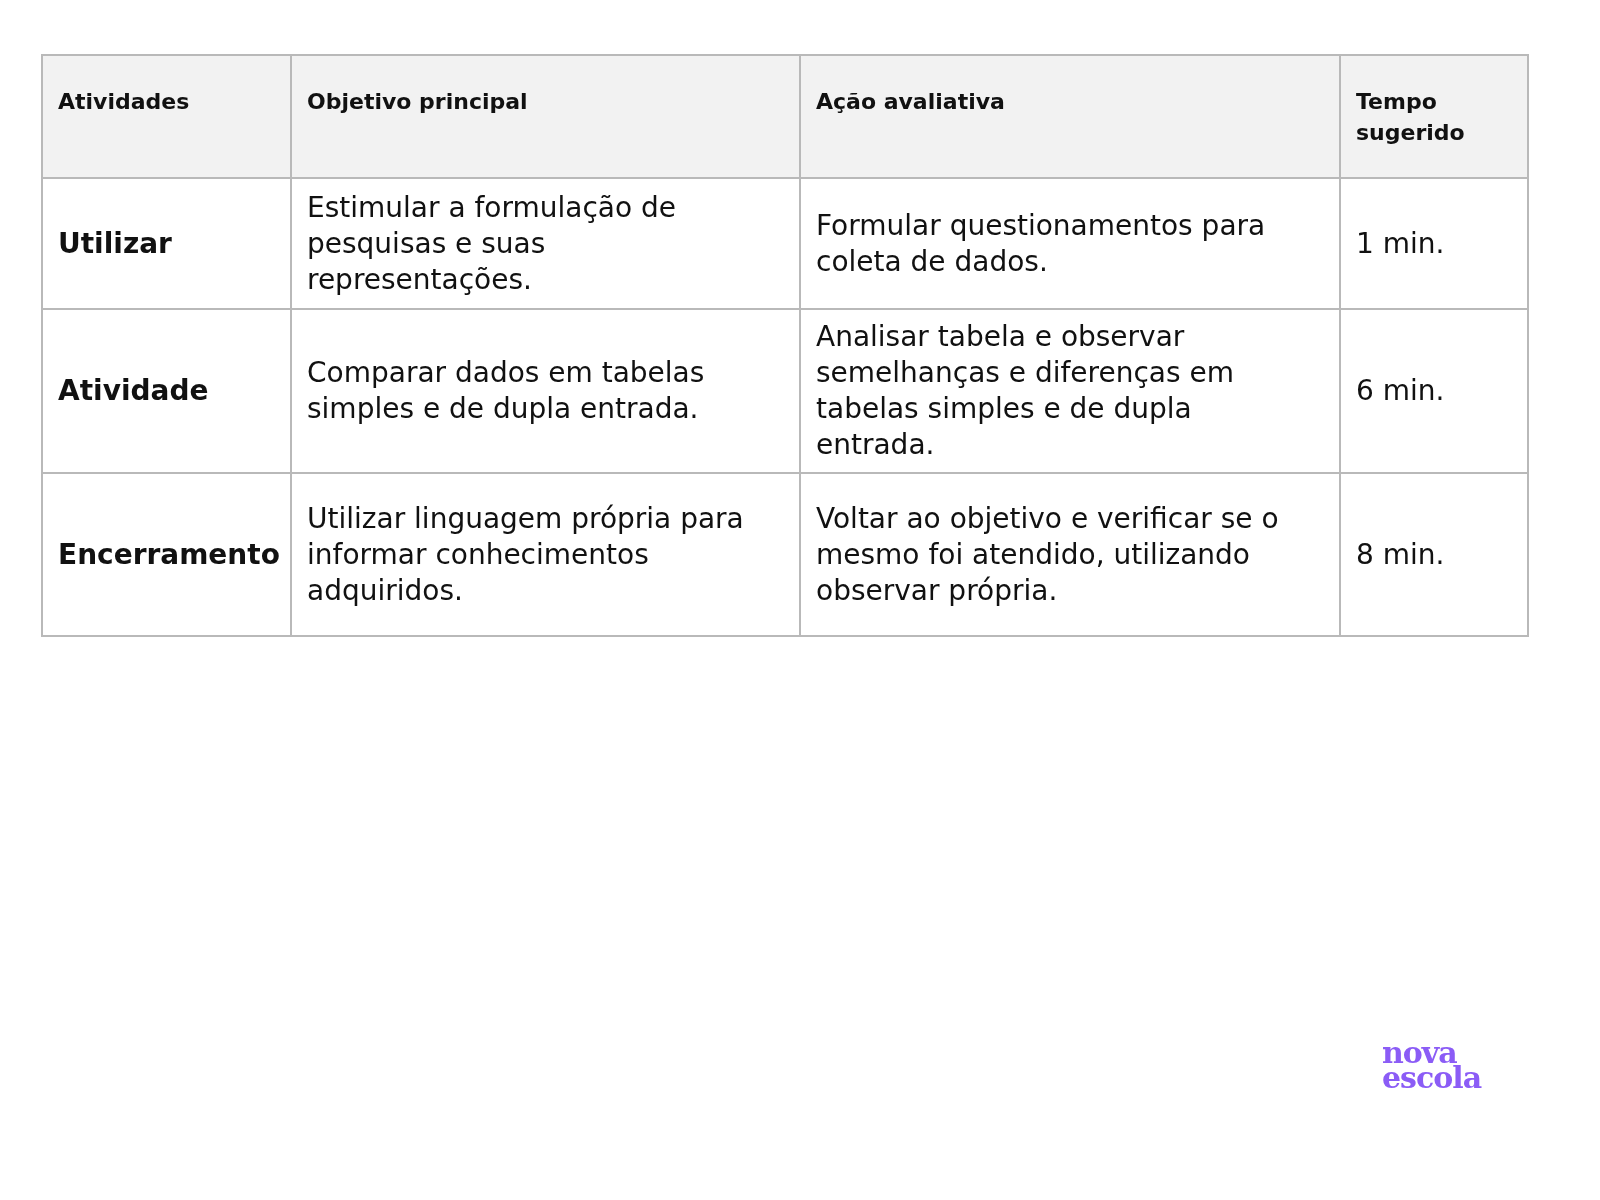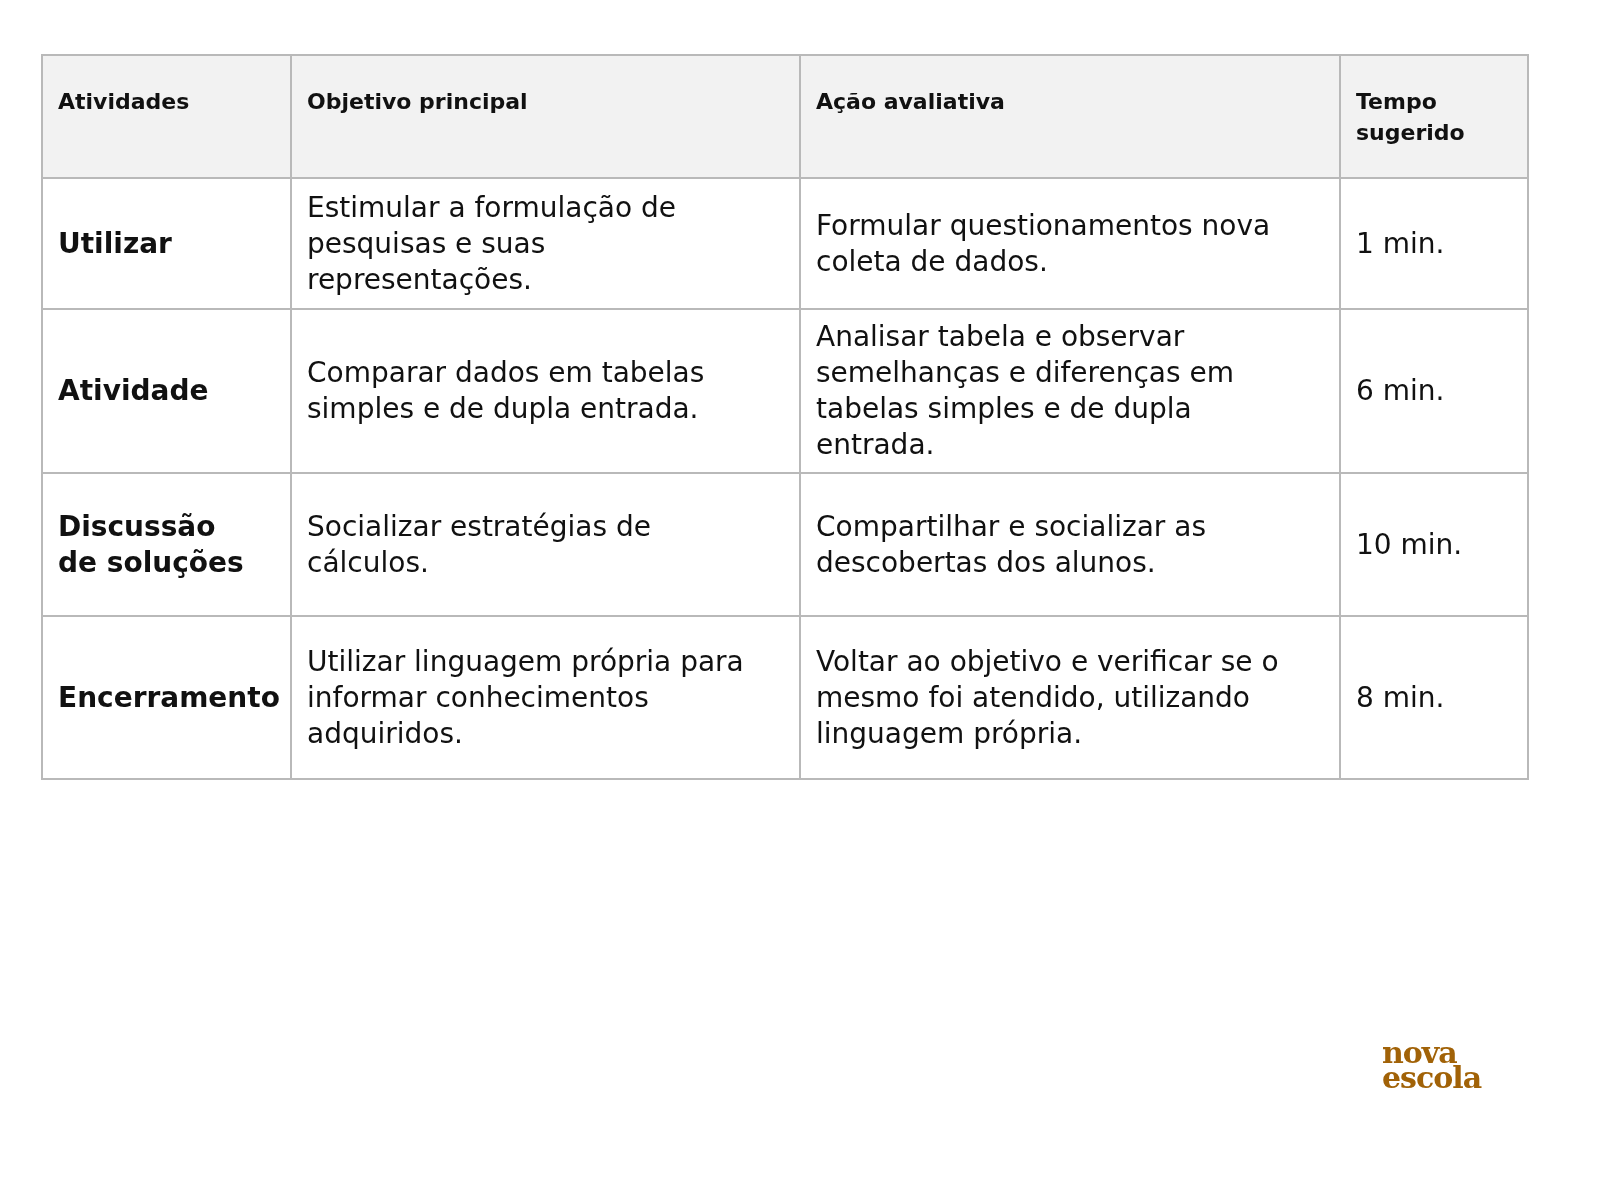--- a/index.html
+++ b/index.html
@@ -26,21 +26,21 @@
     td { font-size: 28px; line-height: 36px; }
     td.label { font-weight: bold; }
     tr.r1 td { height: 129px; }
     tr.r2 td { height: 162px; }
     tr.r3 td { height: 141px; }
     tr.r4 td { height: 161px; margin-top: 40px; }
     tr.r5 td { height: 161px; }
     .logo {
       position: absolute; left: 1382px; top: 1040px;
       font-family: "DejaVu Serif", "Liberation Serif", serif;
-      font-weight: bold; color: #a16207;
+      font-weight: bold; color: #8b5cf6;
       font-size: 30px; line-height: 25px; letter-spacing: -1px;
     }
     .logo span { display: block; }
   </style>
 </head>
 <body>
 
 <table>
   <colgroup>
     <col style="width:249px">
@@ -53,39 +53,33 @@
       <th>Atividades</th>
       <th>Objetivo principal</th>
       <th>Ação avaliativa</th>
       <th>Tempo sugerido</th>
     </tr>
   </thead>
   <tbody>
     <tr class="r1">
       <td class="label">Utilizar</td>
       <td>Estimular a formulação de pesquisas e suas representações.</td>
-      <td>Formular questionamentos nova coleta de dados.</td>
+      <td>Formular questionamentos para coleta de dados.</td>
       <td>1 min.</td>
     </tr>
     <tr class="r2">
       <td class="label">Atividade</td>
       <td>Comparar dados em tabelas simples e de dupla entrada.</td>
       <td>Analisar tabela e observar semelhanças e diferenças em tabelas simples e de dupla entrada.</td>
       <td>6 min.</td>
     </tr>
-    <tr class="r3">
-      <td class="label">Discussão de soluções</td>
-      <td>Socializar estratégias de cálculos.</td>
-      <td>Compartilhar e socializar as descobertas dos alunos.</td>
-      <td>10 min.</td>
-    </tr>
     <tr class="r4">
       <td class="label">Encerramento</td>
       <td>Utilizar linguagem própria para informar conhecimentos adquiridos.</td>
-      <td>Voltar ao objetivo e verificar se o mesmo foi atendido, utilizando linguagem própria.</td>
+      <td>Voltar ao objetivo e verificar se o mesmo foi atendido, utilizando observar própria.</td>
       <td>8 min.</td>
     </tr>
   </tbody>
 </table>
 
 <div class="logo">
   <span>nova</span>
   <span>escola</span>
 </div>
 

